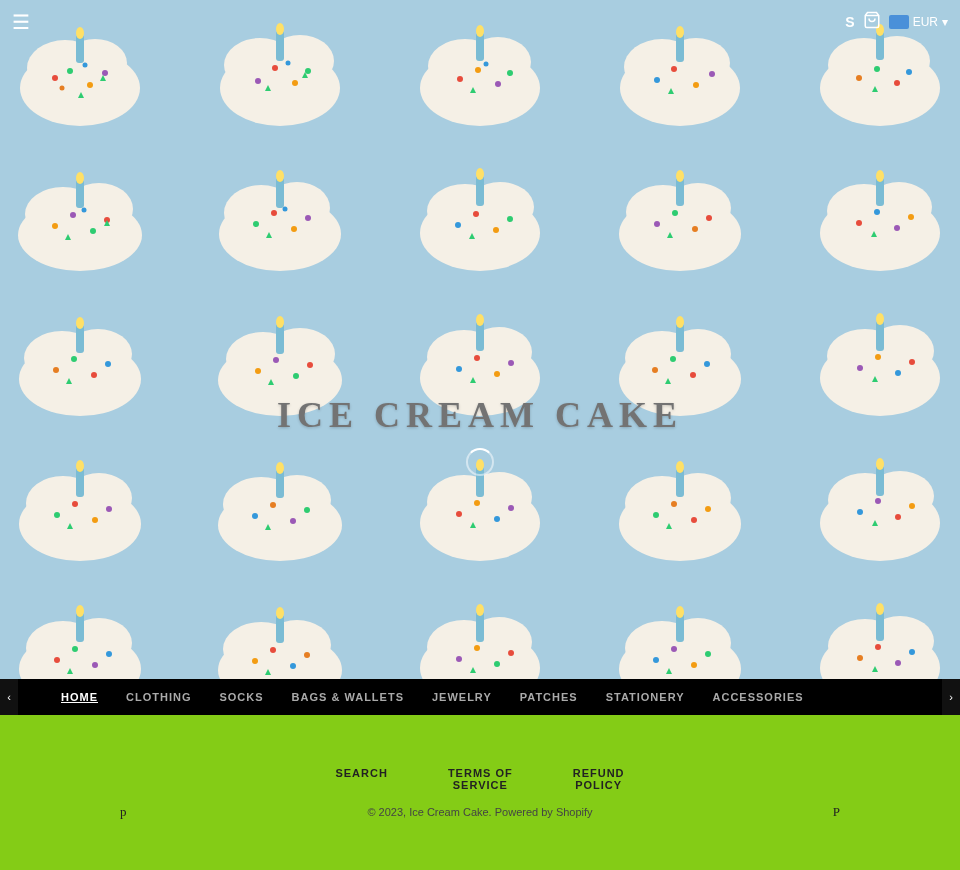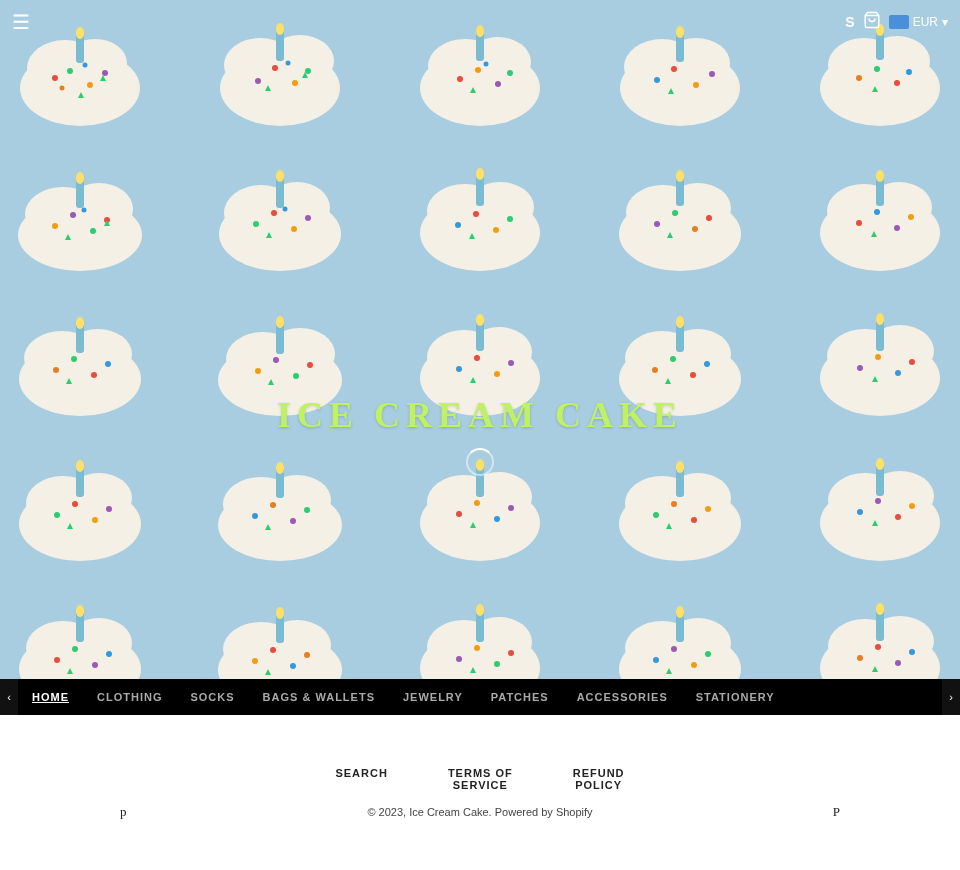--- a/index.html
+++ b/index.html
@@ -57,21 +57,21 @@
     .brand-overlay {
       position: absolute;
       top: 50%;
       left: 50%;
       transform: translate(-50%, -50%);
       text-align: center;
       z-index: 20;
     }
 
     .brand-title {
-      color: #bef264;
+      color: #737373;
       font-size: 36px;
       font-weight: 700;
       letter-spacing: 6px;
       text-transform: uppercase;
       font-family: Georgia, serif;
       text-shadow: 0 1px 3px rgba(0,0,0,0.2);
     }
 
     .loading-spinner {
       margin: 12px auto 0;
@@ -110,20 +110,21 @@
       cursor: pointer;
       font-size: 11px;
       flex-shrink: 0;
     }
 
     .nav-items {
       display: flex;
       align-items: center;
       flex: 1;
       overflow: hidden;
+      padding-left: 29px;
     }
 
     .nav-item {
       padding: 0 14px;
       height: 36px;
       display: flex;
       align-items: center;
       color: #aaa;
       font-size: 11px;
       font-weight: 600;
@@ -138,21 +139,21 @@
       color: #fff;
       text-decoration: underline;
     }
 
     
     .footer {
       position: absolute;
       bottom: 0;
       left: 0; right: 0;
       height: 155px;
-      background: #ffffff;
+      background: #84cc16;
       display: flex;
       flex-direction: column;
       align-items: center;
       justify-content: center;
       gap: 15px;
       z-index: 30;
     }
 
     .footer-links {
       display: flex;
@@ -666,22 +667,22 @@
 <div class="bottom-nav">
   <div class="nav-scroll-btn">‹</div>
   <div class="nav-items">
 
   <div class="nav-item active">HOME</div>
       <div class="nav-item">CLOTHING</div>
       <div class="nav-item">SOCKS</div>
       <div class="nav-item">BAGS &amp; WALLETS</div>
       <div class="nav-item">JEWELRY</div>
       <div class="nav-item">PATCHES</div>
+      <div class="nav-item">STATIONERY</div>
       <div class="nav-item">ACCESSORIES</div>
-      <div class="nav-item">STATIONERY</div>
     </div>
   <div class="nav-scroll-btn">›</div>
 </div>
 
 <div class="footer">
   <div class="footer-links">
 
   <div class="footer-link" style="white-space: pre-line;">SEARCH</div>
       <div class="footer-link" style="white-space: pre-line;">TERMS OF
 SERVICE</div>

